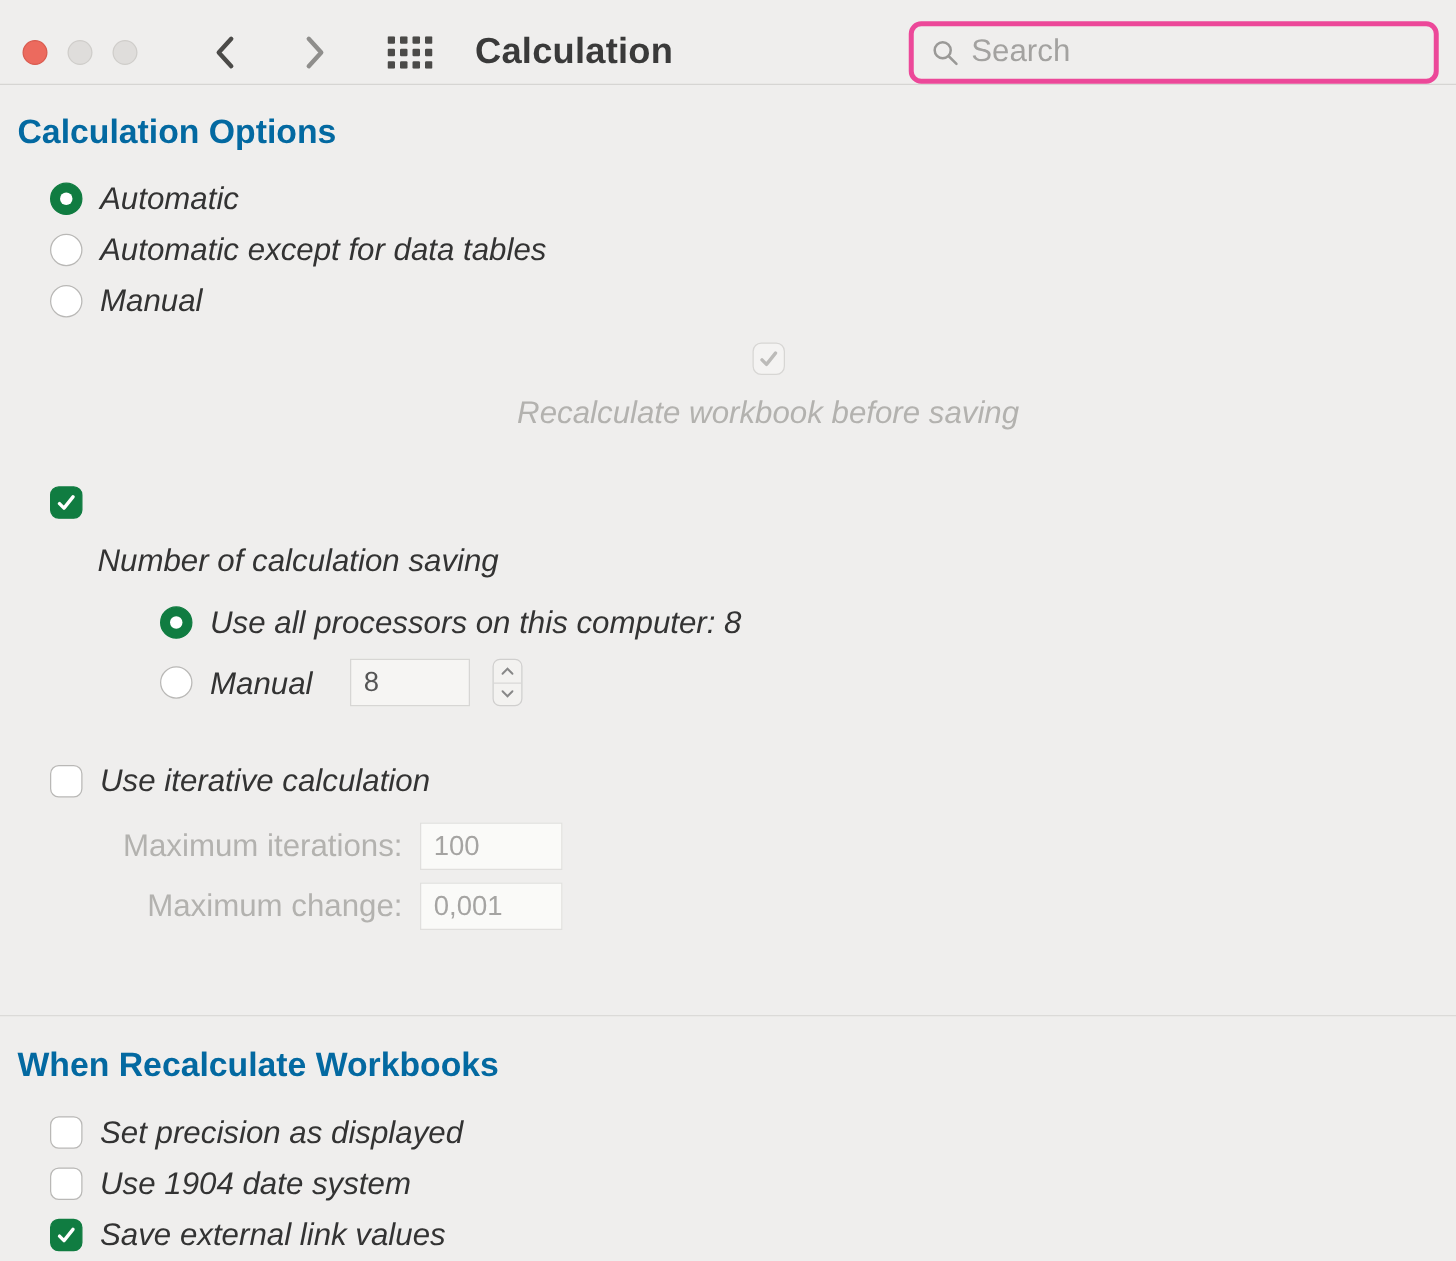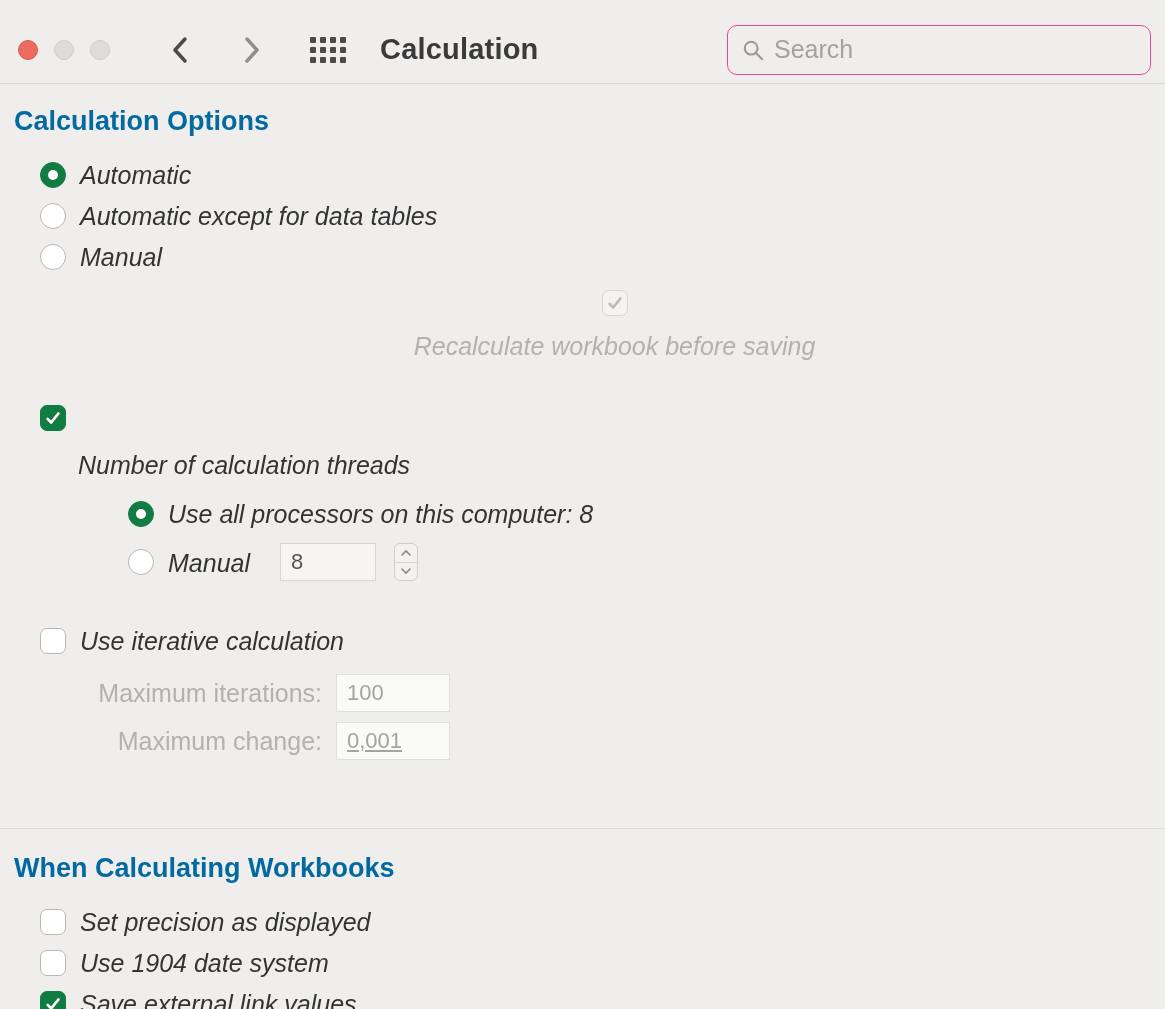--- a/index.html
+++ b/index.html
@@ -8,21 +8,21 @@
       height: 1009px;
       font-family: -apple-system, "Helvetica Neue", Arial, sans-serif;
       background: #efeeed;
       color: #2a2a2a;
       overflow: hidden;
     }
     
     .toolbar {
       display: flex;
       align-items: center;
-      height: 84px;
+      height: 68px;
       padding: 16px 14px 0 18px;
       border-bottom: 1px solid #d6d5d3;
     }
     .traffic-lights { display: flex; gap: 16px; align-items: center; }
     .traffic-light {
       width: 20px; height: 20px; border-radius: 50%;
     }
     .tl-close { background: #ec6a5e; border: 1px solid #d95b4f; }
     .tl-min, .tl-max { background: #dfdddb; border: 1px solid #cfcdca; }
     .nav-arrows { display: flex; gap: 44px; margin-left: 58px; }
@@ -39,21 +39,21 @@
       margin-left: 34px;
       font-size: 29px;
       font-weight: 700;
       color: #3a3a3a;
       letter-spacing: 0.2px;
     }
     .search-wrap {
       margin-left: auto;
       width: 424px;
       height: 50px;
-      border: 1px solid #ec4899;
+      border: 4px solid #ec4899;
       border-radius: 10px;
       background: #efeeed;
       display: flex; align-items: center;
       padding: 0 14px;
       gap: 10px;
       color: #9a9997;
     }
     .search-wrap input {
       flex: 1;
       border: none; outline: none; background: transparent;
@@ -215,21 +215,21 @@
 
   <div class="row">
     <span class="checkbox checked">
       <svg viewBox="0 0 20 20">
           <path d="M4 11 L8 15 L16 5"></path>
         </svg>
     </span>
   </div>
 
   <div class="row sub2-label">
-    <span class="label-text">Number of calculation threads</span>
+    <span class="label-text">Number of calculation saving</span>
   </div>
 
   <div class="row sub2">
     <span class="radio checked"></span>
     <span class="label-text">Use all processors on this computer: 8</span>
   </div>
 
   <div class="row sub2" style="margin-top:14px;">
     <span class="radio"></span>
     <span class="label-text">Manual</span>
@@ -254,29 +254,29 @@
     <span class="checkbox"></span>
     <span class="label-text">Use iterative calculation</span>
   </div>
 
   <div class="field-row">
     <span class="label">Maximum iterations:</span>
     <input class="num-input" style="width: 114px;" value="100">
   </div>
   <div class="field-row" style="margin-top:10px;">
     <span class="label">Maximum change:</span>
-    <input class="num-input" style="width: 114px; text-decoration: underline;" value="0,001">
+    <input class="num-input" style="width: 114px;" value="0,001">
   </div>
 
   <div class="block-gap"></div>
 
 
   <div class="divider"></div>
 
-  <div class="section-title">When Calculating Workbooks</div>
+  <div class="section-title">When Recalculate Workbooks</div>
 
   <div class="row">
     <span class="checkbox"></span>
     <span class="label-text">Set precision as displayed</span>
   </div>
   <div class="row">
     <span class="checkbox"></span>
     <span class="label-text">Use 1904 date system</span>
   </div>
   <div class="row">

